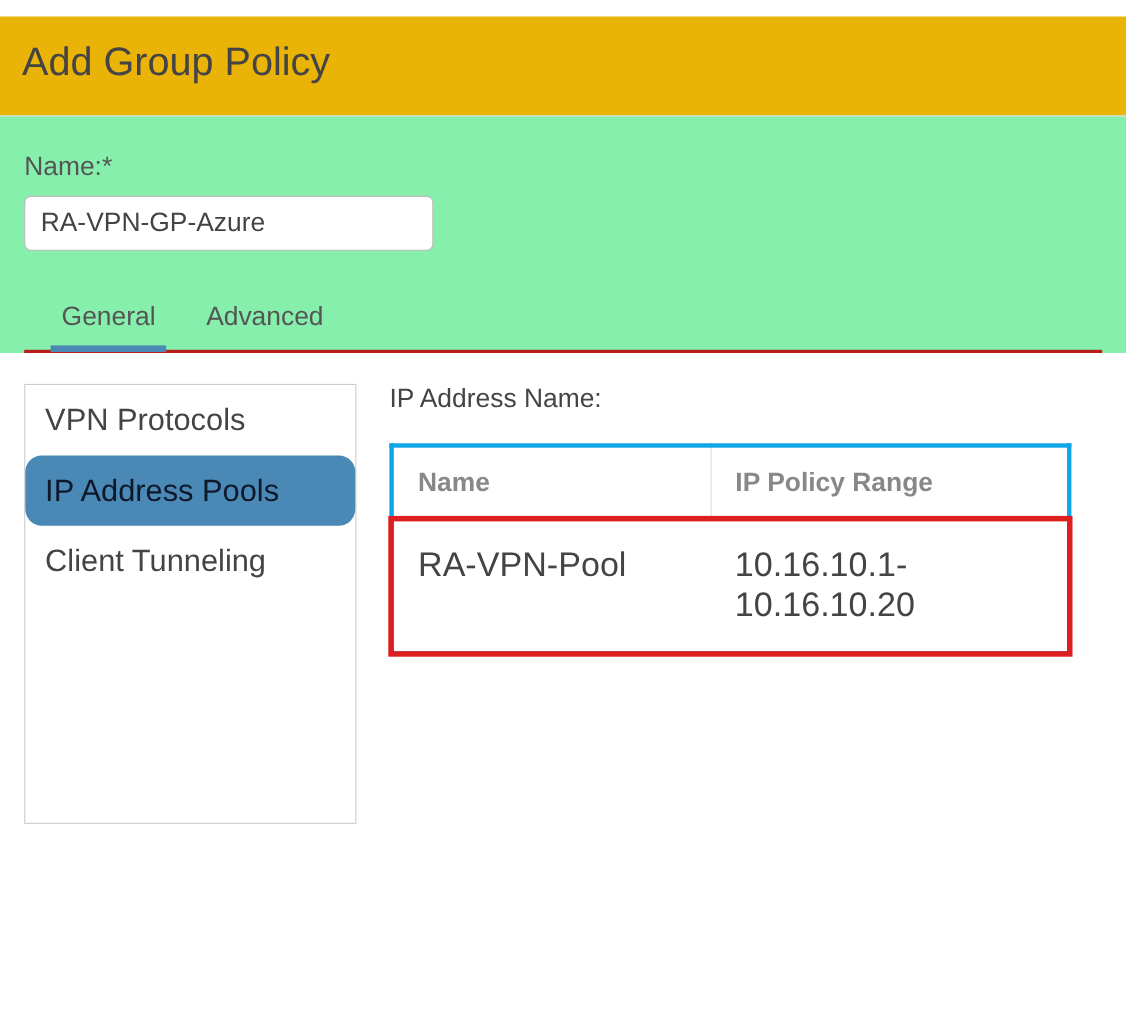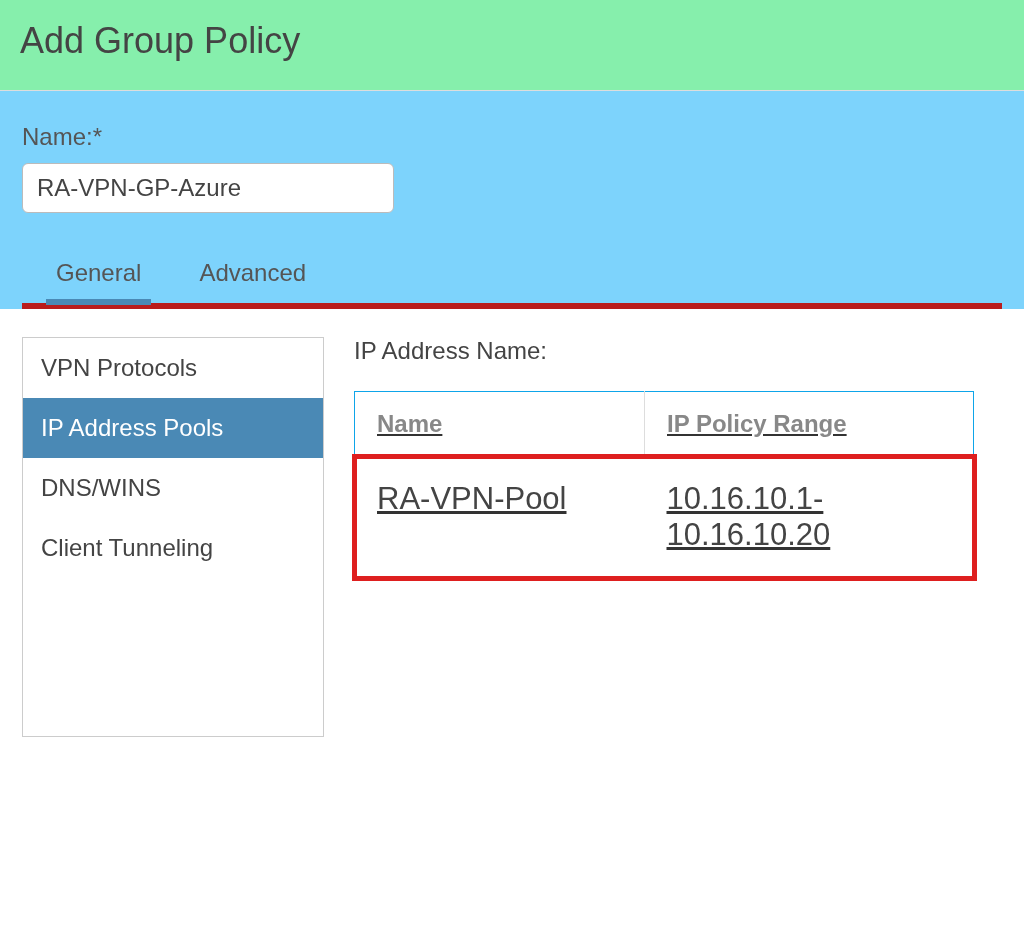--- a/index.html
+++ b/index.html
@@ -1,30 +1,31 @@
 <!DOCTYPE html>
 <html><head>
   <meta charset="utf-8">
   <style>
     * { box-sizing: border-box; margin: 0; padding: 0; }
     html, body { font-family: Arial, Helvetica, sans-serif; color:#333; background:#fff; }
     body { width:1024px; }
 
     .header {
       padding: 20px 18px 28px 20px;
-      background:#86efac;
+      background:#eab308;
+      margin-top:15px;
     }
     .header h1 {
       font-size: 36px;
       font-weight: 400;
       color:#444;
     }
 
     .form-area {
-      background:#7dd3fc;
+      background:#86efac;
       padding: 32px 22px 0 22px;
       border-top: 1px solid #ddd;
     }
 
     .field { margin-bottom: 30px; }
     .label {
       font-size: 24px;
       color:#555;
       margin-bottom: 12px;
       display:block;
@@ -44,24 +45,24 @@
       font-size: 22px;
       padding: 10px 14px;
       border:1px solid #bbb;
       border-radius:6px;
       background:#fff;
       resize:none;
     }
 
     .tabs {
       display:flex;
-      gap: 50px;
+      gap: 38px;
       padding-left: 30px;
       padding-top: 10px;
-      border-bottom:6px solid #b91c1c;
+      border-bottom:3px solid #b91c1c;
     }
     .tab {
       font-size: 24px;
       color:#555;
       padding: 6px 4px 16px 4px;
       cursor:pointer;
       position:relative;
     }
     .tab.active::after {
       content:"";
@@ -77,45 +78,45 @@
       background:#fff;
     }
 
     .side-nav {
       width: 302px;
       border:1px solid #ccc;
       background:#fff;
       min-height: 400px;
     }
     .side-item {
-      font-size: 24px;
+      font-size: 28px;
       color:#444;
       padding: 16px 18px;
       cursor:pointer;
     }
     .side-item.selected {
       background:#4a89b5;
-      color:#ffffff;
+      color:#0f172a;
+      border-radius:15px;
     }
 
     .main-pane {
       flex:1;
       padding-left: 30px;
     }
     .section-title {
       font-size: 24px;
       color:#444;
       margin-bottom: 26px;
     }
 
     .table {
-      border:1px solid #0ea5e9;
+      border:4px solid #0ea5e9;
       border-collapse:collapse;
       width: 620px;
-      text-decoration: underline;
     }
     .table th {
       text-align:left;
       font-size: 24px;
       font-weight:700;
       color:#888;
       padding: 18px 22px;
       border-bottom:1px solid #ddd;
       background:#fff;
     }
@@ -150,21 +151,20 @@
     <div class="tab active">General</div>
     <div class="tab">Advanced</div>
   </div>
 </div>
 
 <div class="body-area">
 
   <div class="side-nav">
     <div class="side-item">VPN Protocols</div>
     <div class="side-item selected">IP Address Pools</div>
-    <div class="side-item">DNS/WINS</div>
     <div class="side-item">Client Tunneling</div>
   </div>
 
   <div class="main-pane">
     <div class="section-title">IP Address Name:</div>
 
     <table class="table">
       <thead>
         <tr>
           <th>Name</th>

